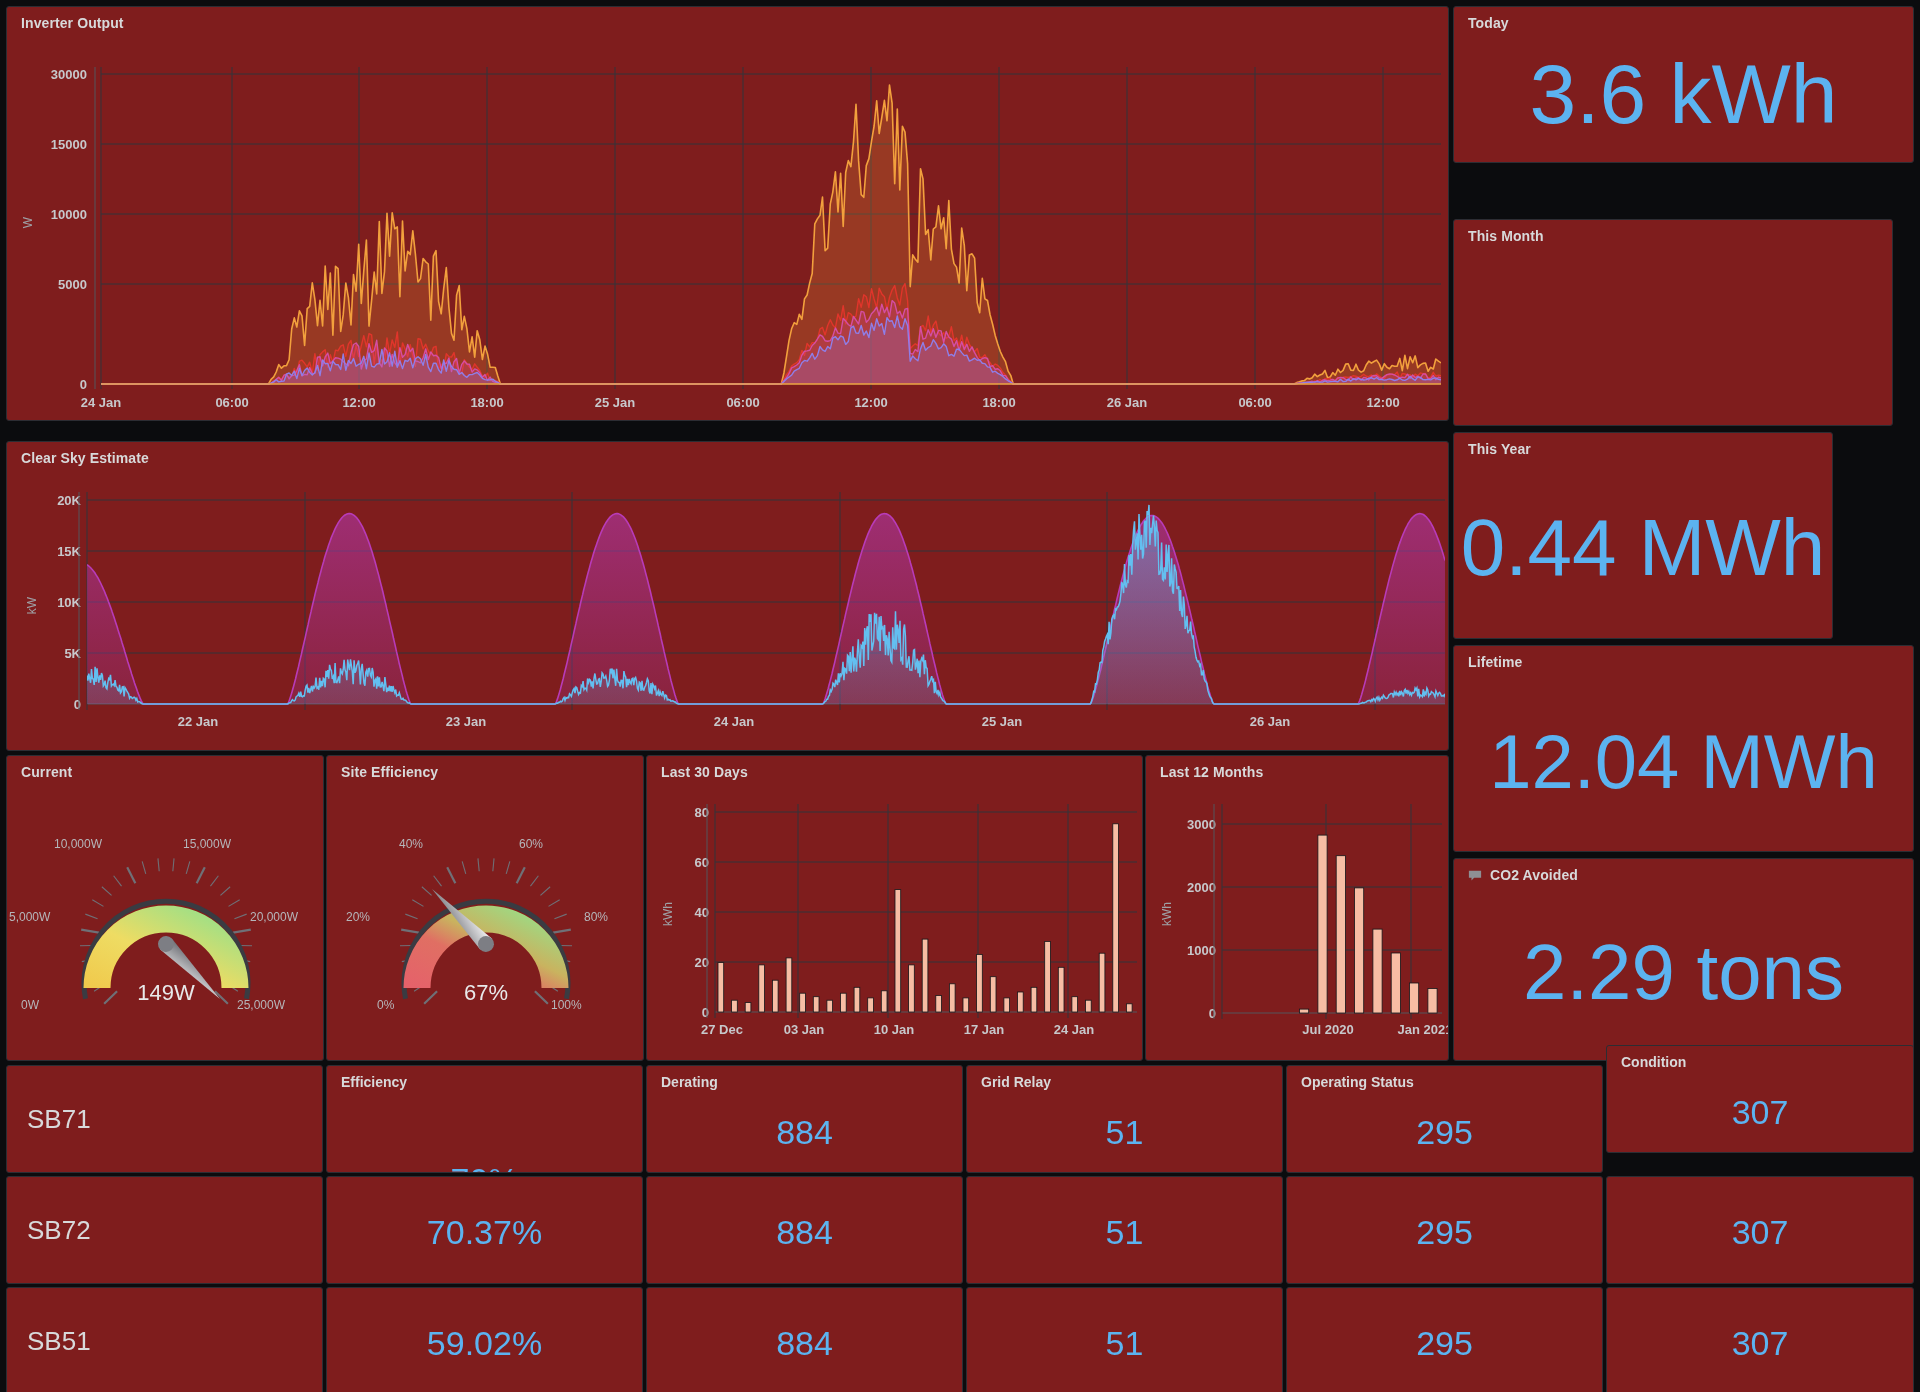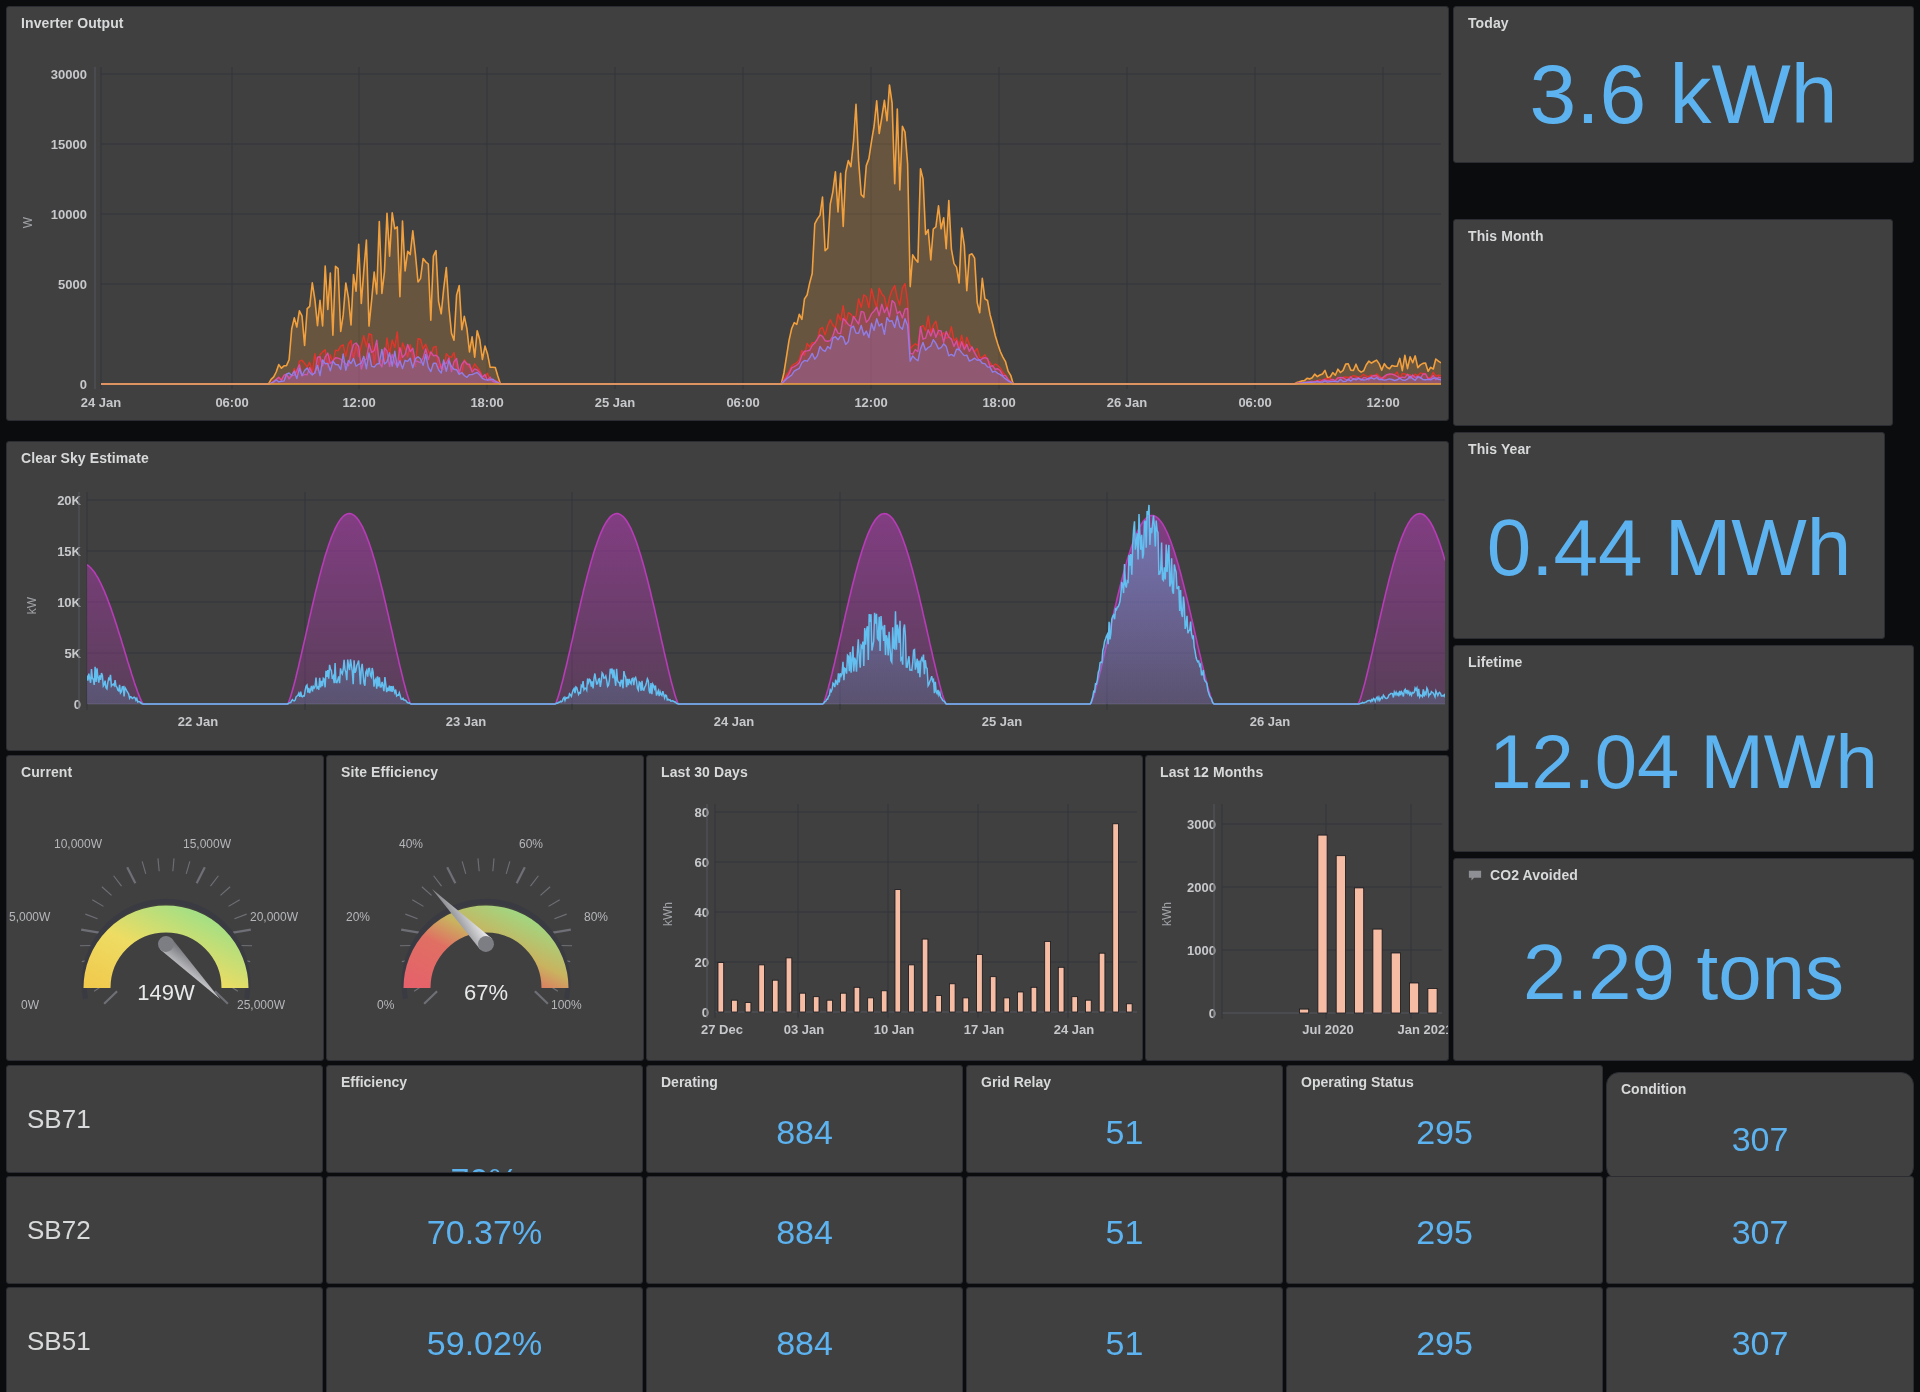--- a/index.html
+++ b/index.html
@@ -6,21 +6,21 @@
   html, body {
     width: 1920px; height: 1392px;
     background: #0b0c0e;
     font-family: "Liberation Sans", sans-serif;
     overflow: hidden;
   }
   .dash { position: relative; width: 1920px; height: 1392px; padding: 6px; display: block; }
 
   .panel {
     position: absolute;
-    background: #404040;
+    background: #7f1d1d;
     border: 1px solid #2c2d33;
     border-radius: 3px;
     overflow: hidden;
   }
   .panel-title {
     font-size: 14px; font-weight: bold; color: #d8d9da;
     padding: 8px 0 0 14px; letter-spacing: .1px;
     display: flex; align-items: center; gap: 8px;
   }
   .desc-icon { display:inline-block; width: 14px; height: 14px; position: relative; top: 1px; }
@@ -433,21 +433,21 @@
     </div>
     <div class="stat-value" style="font-size:84px; top:56%;">3.6 kWh</div>
   </div>
 
   <div class="panel" style="left:1453px; top:219px; width:440px; height:207px;">
     <div class="panel-title">
       <span>This Month</span>
     </div>
   </div>
 
-  <div class="panel" style="left:1453px; top:432px; width:432px; height:207px;">
+  <div class="panel" style="left:1453px; top:432px; width:380px; height:207px;">
     <div class="panel-title">
       <span>This Year</span>
     </div>
     <div class="stat-value" style="font-size:80px; top:56%;">0.44 MWh</div>
   </div>
 
   <div class="panel" style="left:1453px; top:645px; width:461px; height:207px;">
     <div class="panel-title">
       <span>Lifetime</span>
     </div>
@@ -479,21 +479,21 @@
         <div class="cell-value" style="top: 62%;">884</div>
       </div>
       <div class="panel" style="left: 966px; top: 1065px; width: 317px; height: 108px;">
         <div class="cell-label">Grid Relay</div>
         <div class="cell-value" style="top: 62%;">51</div>
       </div>
       <div class="panel" style="left: 1286px; top: 1065px; width: 317px; height: 108px;">
         <div class="cell-label">Operating Status</div>
         <div class="cell-value" style="top: 62%;">295</div>
       </div>
-      <div class="panel" style="left: 1606px; top: 1072px; width: 308px; height: 108px; border-radius: 13px;">
+      <div class="panel" style="left: 1606px; top: 1045px; width: 308px; height: 108px;">
         <div class="cell-label">Condition</div>
         <div class="cell-value" style="top: 62%;">307</div>
       </div>
       <div class="panel" style="left: 6px; top: 1176px; width: 317px; height: 108px;">
         <div class="row-name">SB72</div>
       </div>
       <div class="panel" style="left: 326px; top: 1176px; width: 317px; height: 108px;">
         <div class="cell-value">70.37%</div>
       </div>
       <div class="panel" style="left: 646px; top: 1176px; width: 317px; height: 108px;">

